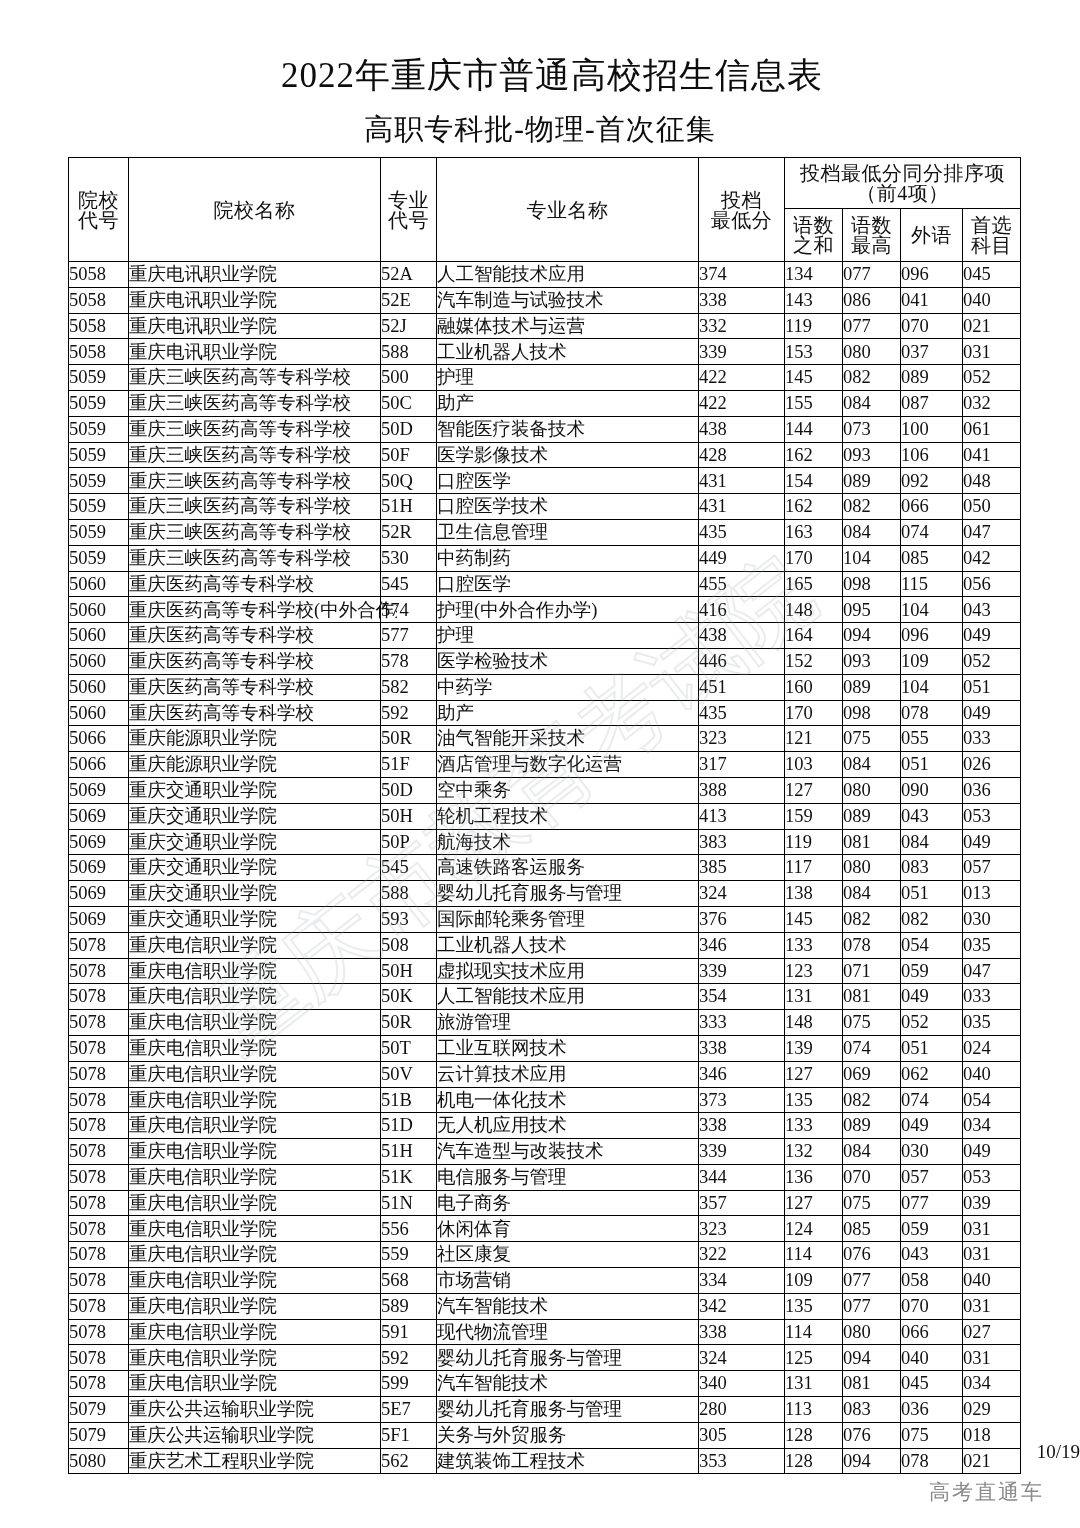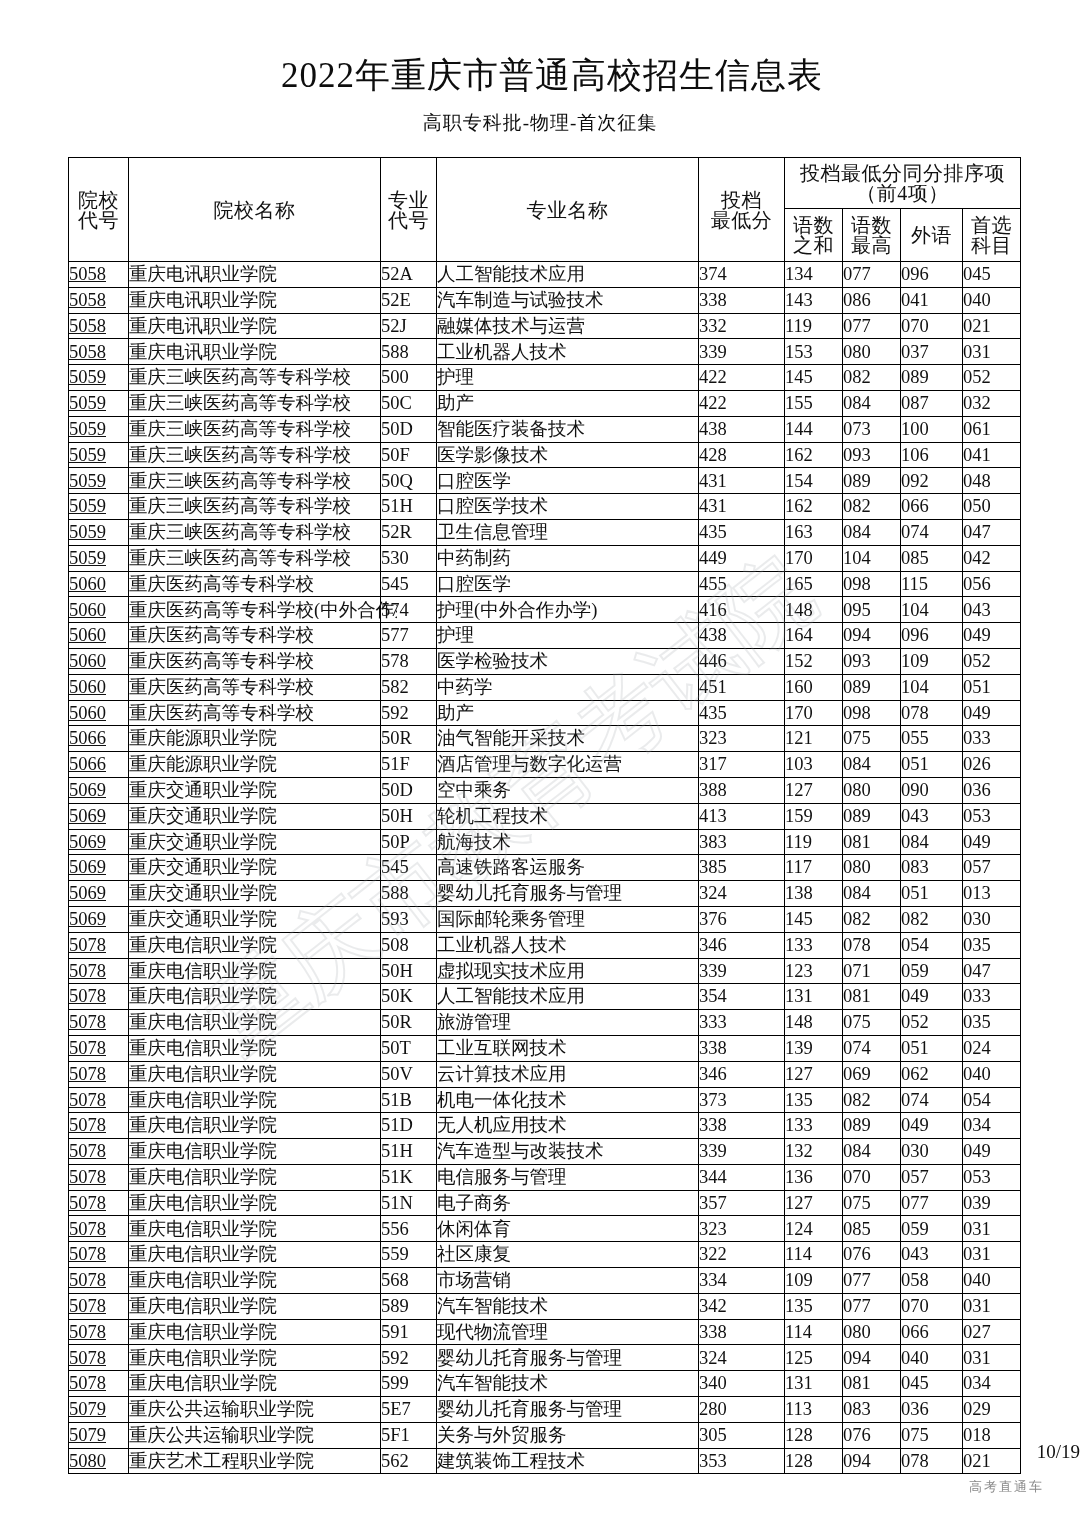--- a/index.html
+++ b/index.html
@@ -26,21 +26,21 @@
     font-size: 35px;
     letter-spacing: 1px;
     color: #0d0d0d;
   }
   .doc-subtitle {
     position: absolute;
     top: 110px;
     left: 0;
     width: 1080px;
     text-align: center;
-    font-size: 19px;
+    font-size: 29px;
     letter-spacing: 1px;
     color: #0d0d0d;
   }
 
   
   .table-wrap {
     position: absolute;
     top: 157px;
     left: 68px;
     width: 952px;
@@ -73,21 +73,21 @@
 
   
   table.grid tbody td {
     height: 24.8px;
     vertical-align: middle;
     text-align: left;
     white-space: nowrap;
     overflow: visible;
     font-size: 18.5px;
   }
-  td.c-code   { padding-left: 7px; text-decoration: underline; }
+  td.c-code   { padding-left: 7px; }
   td.c-school { padding-left: 7px; }
   td.c-mcode  { padding-left: 7px; }
   td.c-major  { padding-left: 7px; margin-top: 8px; }
   td.c-score  { padding-left: 7px; }
   td.c-num    { padding-left: 7px; }
 
   
   col.w-code   { width: 60px; }
   col.w-school { width: 252px; }
   col.w-mcode  { width: 56px; }
@@ -117,21 +117,21 @@
     left: 0;
     width: 1080px;
     text-align: right;
     font-size: 19px;
     color: #111111;
   }
   .brand-watermark {
     position: absolute;
     top: 1478px;
     right: 36px;
-    font-size: 13px;
+    font-size: 21px;
     color: #8a8a8a;
     font-family: "Liberation Sans", "DejaVu Sans", sans-serif;
     letter-spacing: 2px;
   }
 
   
   .paper-watermark {
     position: absolute;
     top: 430px;
     left: 150px;

